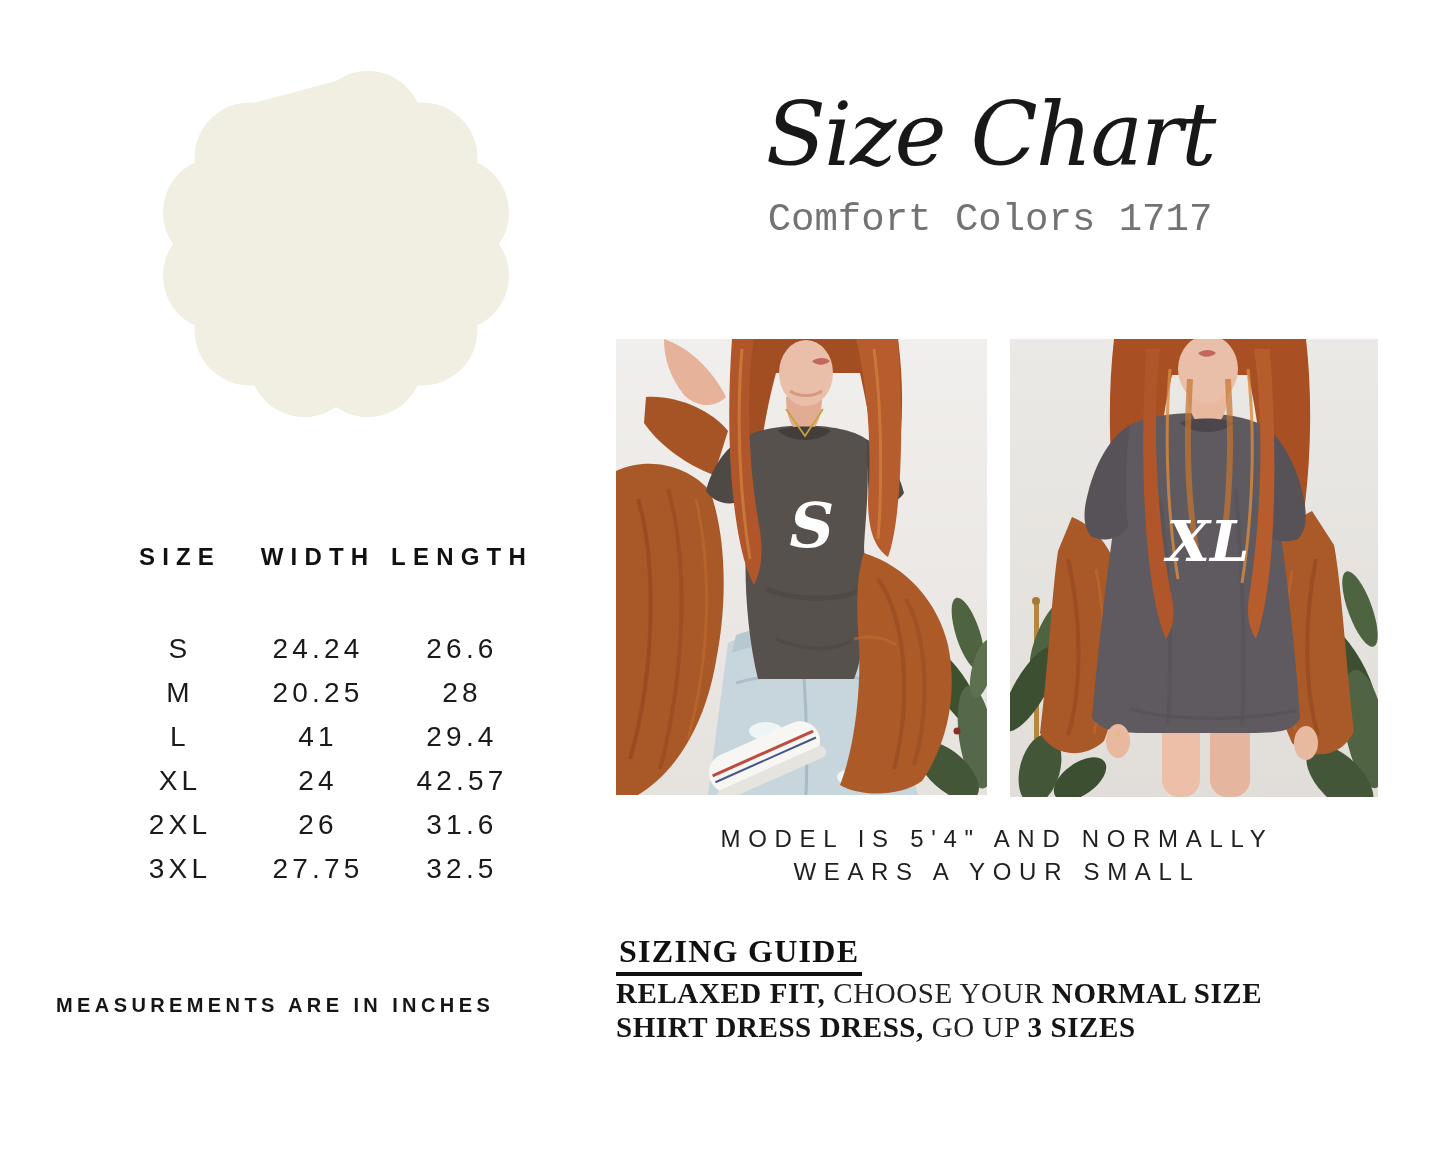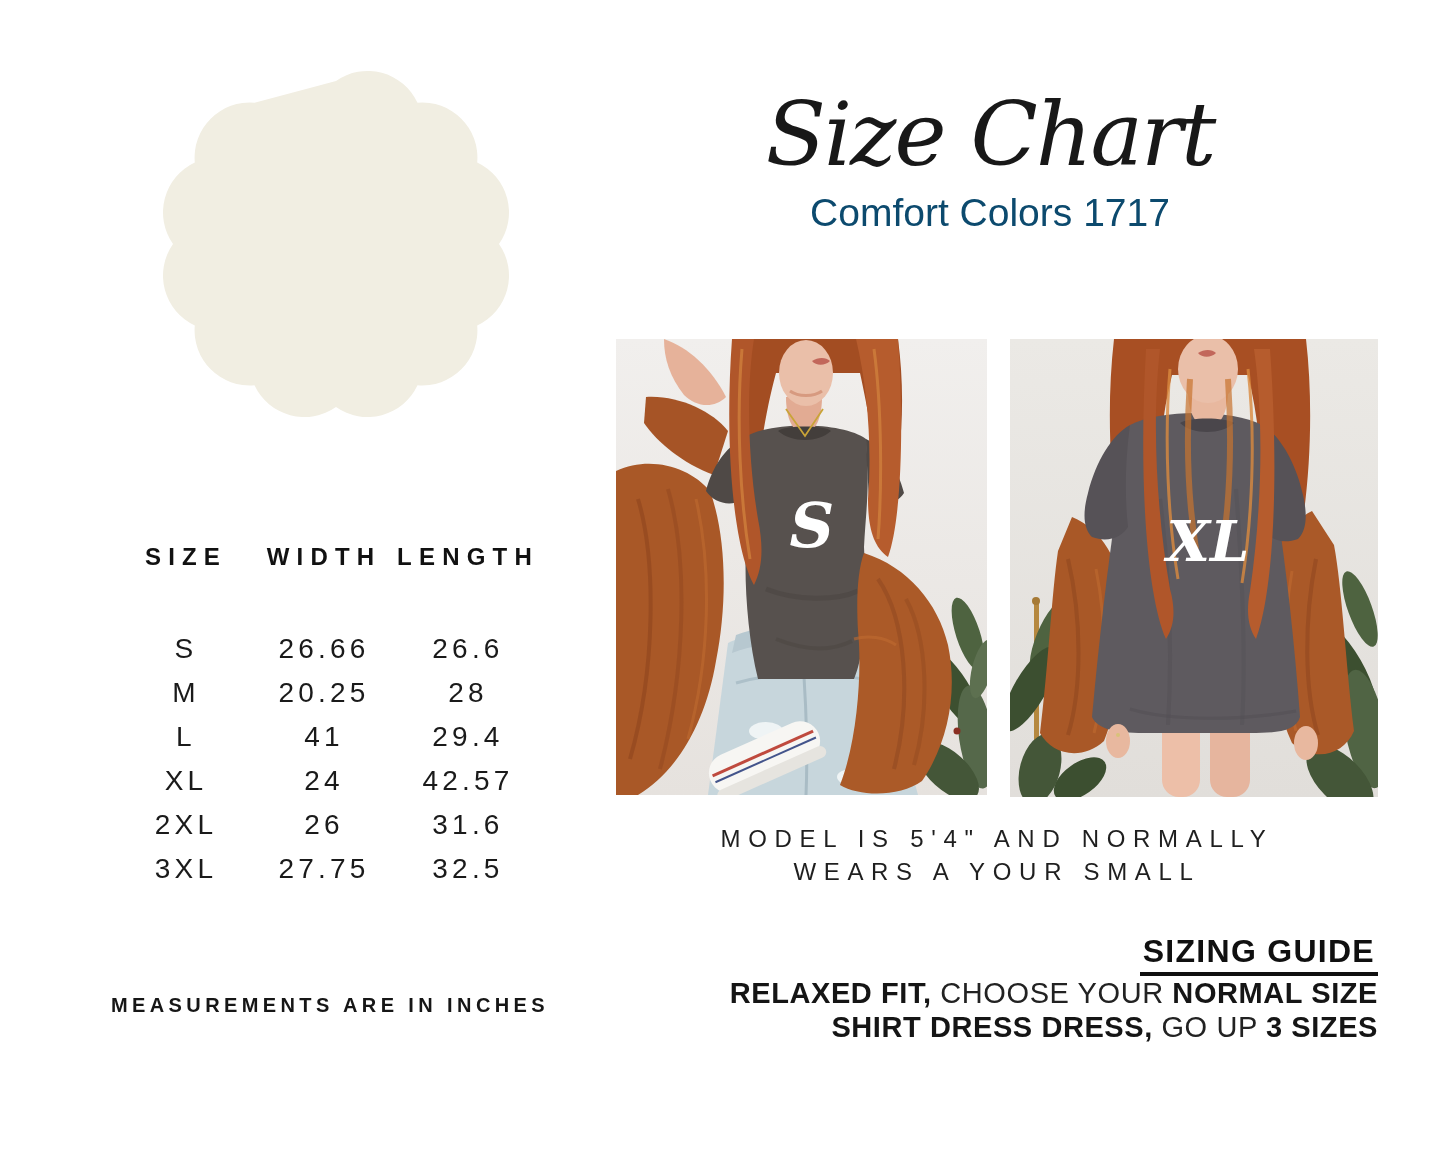--- a/index.html
+++ b/index.html
@@ -4,46 +4,46 @@
 <style>
   html,body{margin:0;padding:0;background:#ffffff;}
   .page{position:relative;width:1410px;height:1156px;background:#ffffff;overflow:hidden;
         font-family:"Liberation Sans",sans-serif;color:#111;}
   .abs{position:absolute;}
 
   
   .title-block{left:600px;top:84px;width:780px;text-align:center;}
   .title-script{font-family:"DejaVu Serif",serif;font-style:italic;font-weight:400;
                 font-size:88px;line-height:1.15;letter-spacing:-2px;color:#181818;}
-  .subtitle{font-family:Liberation Sans, sans-serif;font-size:39px;line-height:1;
-            margin-top:8px;color:#0c4a6e;letter-spacing:0;}
-
-  
-  .size-table{left:118px;top:543px;width:424px;}
+  .subtitle{font-family:Liberation Mono, monospace;font-size:39px;line-height:1;
+            margin-top:16px;color:#737373;letter-spacing:0;}
+
+  
+  .size-table{left:112px;top:543px;width:424px;}
   .trow{display:grid;grid-template-columns:136px 140px 148px;align-items:center;}
   .thead{font-weight:700;font-size:24px;letter-spacing:.3em;}
   .th,.td{text-align:center;}
   .tbody{margin-top:56px;}
   .tbody .trow{height:44px;}
   .td{font-size:28px;letter-spacing:.15em;color:#1a1a1a;}
 
-  .note{left:56px;top:994px;width:548px;text-align:center;
+  .note{left:56px;top:994px;width:548px;text-align:left;
         font-weight:700;font-size:20px;letter-spacing:.22em;color:#161616;}
 
   
   .photo{overflow:hidden;background:#e9e7e3;}
   .photo svg{display:block;}
   .photo-left{left:616px;top:339px;width:371px;height:456px;}
   .photo-right{left:1010px;top:339px;width:368px;height:458px;}
 
   .caption{left:616px;top:822px;width:762px;text-align:center;
            font-size:24px;line-height:33px;letter-spacing:.32em;color:#1f1f1f;}
 
   
-  .guide{left:616px;top:933px;width:762px;text-align:right;}
+  .guide{left:616px;top:933px;width:762px;text-align:left;font-family:Liberation Serif, serif;}
   .guide-heading{display:inline-block;font-size:32px;font-weight:700;letter-spacing:.04em;
                  border-bottom:4px solid #101010;padding:0 3px 2px;color:#101010;}
   .guide-line{font-size:29px;line-height:34px;letter-spacing:.02em;color:#151515;}
   .guide-line:first-of-type{margin-top:12px;}
   .gb{font-weight:700;}
   .gr{font-weight:400;color:#222;margin-top:40px;}
 </style>
 </head>
 <body>
 
@@ -63,21 +63,21 @@
 
   <div class="abs size-table">
     <div class="trow thead">
       <div class="th">SIZE</div>
       <div class="th">WIDTH</div>
       <div class="th">LENGTH</div>
     </div>
     <div class="tbody">
       <div class="trow">
         <div class="td">S</div>
-        <div class="td">26.66</div>
+        <div class="td">24.24</div>
         <div class="td">26.6</div>
       </div>
       <div class="trow">
         <div class="td">M</div>
         <div class="td">20.25</div>
         <div class="td">28</div>
       </div>
       <div class="trow">
         <div class="td">L</div>
         <div class="td">41</div>

